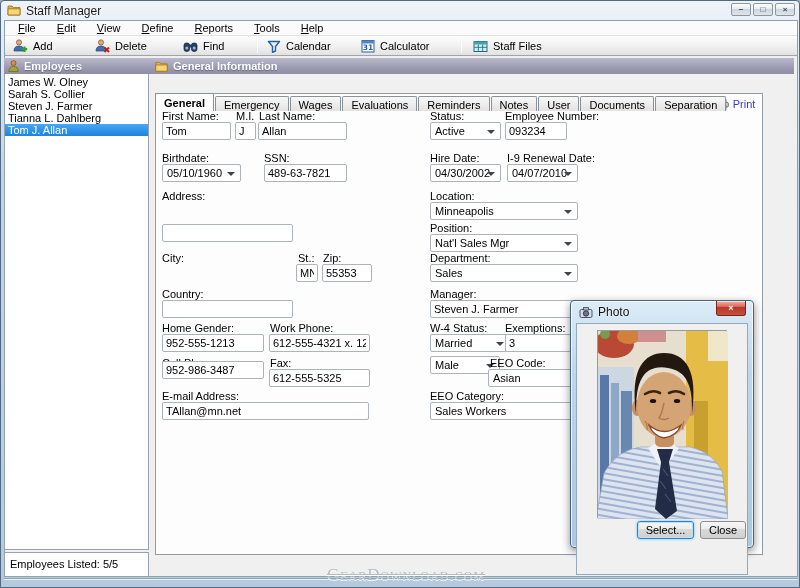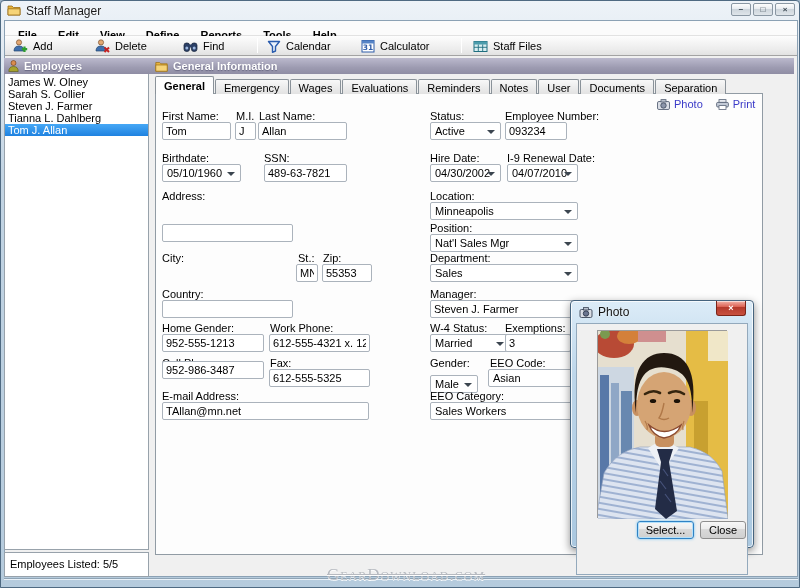--- a/index.html
+++ b/index.html
@@ -16,37 +16,37 @@
   .title-text{position:absolute;left:25px;top:3px;font-size:12px;color:#1a1a1a;text-shadow:0 0 3px #fff;}
   .winbtns{position:absolute;right:4px;top:2px;display:flex;gap:2px;}
   .wbtn{width:20px;height:13px;border:1px solid #8a97a3;border-radius:2px;
     background:linear-gradient(#fdfdfd,#e8ecf0 45%,#ccd4db 46%,#dfe5ea);
     color:#3c4852;font-size:8px;line-height:11px;text-align:center;font-weight:bold;cursor:default;}
   
   .client{position:absolute;left:3px;top:19px;width:794px;height:557px;background:#f0f0f0;border:1px solid #8ba1b4;}
   .bottom-groove{position:absolute;left:3px;top:577px;width:794px;height:2px;border-top:1px solid #8fa4b5;border-bottom:1px solid #e9f1f8;}
   
   .menubar{position:absolute;left:4px;top:20px;width:792px;height:15px;background:#fbfbfb;border-bottom:1px solid #e2e2e2;padding-left:4px;}
-  .menu-item{display:inline-block;padding:8px 9px;cursor:default;font-weight:bold;}
+  .menu-item{display:inline-block;padding:1px 9px;cursor:default;}
   .menu-item::first-letter{text-decoration:underline;}
   
   .toolbar{position:absolute;left:4px;top:35px;width:792px;height:20px;
     background:linear-gradient(#fdfdfd,#ececec 70%,#e2e2e2);border-bottom:1px solid #a3a3a3;}
   .tb-btn{position:absolute;top:1px;height:18px;display:flex;align-items:center;gap:5px;padding:0 4px;cursor:default;}
   .tb-sep{position:absolute;top:2px;width:1px;height:15px;background:#b4b4b4;border-right:1px solid #fff;}
   
   .phdr{position:absolute;height:16px;background:linear-gradient(#bbb9cd,#9d9bb1 60%,#8f8da4);
     color:#fff;font-weight:bold;display:flex;align-items:center;gap:5px;padding-left:4px;text-shadow:0 1px 1px rgba(60,60,90,.5);}
   
   .emp-list{position:absolute;left:3px;top:73px;width:145px;height:476px;background:#fff;border:1px solid #98a2ab;border-top:none;padding-top:2px;}
   .emp-item{height:12px;line-height:12px;padding-left:3px;white-space:nowrap;overflow:hidden;cursor:default;}
   .emp-item.sel{background:linear-gradient(#46a8f6,#1f82e0);color:#fff;}
   .status-box{position:absolute;left:3px;top:551px;width:145px;height:25px;background:#fff;border:1px solid #98a2ab;line-height:23px;padding-left:5px;}
   
-  .tabs{position:absolute;left:154px;top:74px;height:19px;display:flex;align-items:flex-end;z-index:3;justify-content:space-between;}
+  .tabs{position:absolute;left:154px;top:74px;height:36px;display:flex;align-items:flex-end;z-index:3;justify-content:space-between;}
   .tab{border:1px solid #8a9299;border-bottom:none;border-radius:2px 2px 0 0;
     background:linear-gradient(#f8f8f8,#e2e2e2);padding:2px 8px 1px;height:15px;margin-right:1px;cursor:default;white-space:nowrap;}
   .tab.active{background:#fdfdfd;font-weight:bold;height:18px;padding-top:3px;position:relative;z-index:4;}
   .tab-panel{position:absolute;left:154px;top:92px;width:608px;height:462px;background:#fdfdfd;border:1px solid #919ba4;z-index:2;}
   
   .lbl{position:absolute;white-space:nowrap;color:#000;}
   .txt{position:absolute;height:18px;border:1px solid #abb3bc;border-radius:2px;background:#fff;
     font-family:"Liberation Sans","DejaVu Sans",sans-serif;font-size:11px;padding:0 3px;color:#000;}
   .combo{position:absolute;height:18px;border:1px solid #abb3bc;border-radius:2px;background:#fff;
     padding:2px 16px 0 4px;cursor:default;white-space:nowrap;overflow:hidden;}
@@ -315,21 +315,21 @@
     </div>
     <span class="lbl" style="left:349px;top:228px">Exemptions:</span>
     <input class="txt" style="left: 349px; top: 240px; width: 66px;" value="3">
 
     <span class="lbl" style="left:6px;top:263px">Cell Phone:</span>
     <input class="txt" style="left: 6px; top: 267px; width: 102px;" value="952-986-3487">
     <span class="lbl" style="left:114px;top:263px">Fax:</span>
     <input class="txt" style="left: 113px; top: 275px; width: 101px;" value="612-555-5325">
 
     <span class="lbl" style="left:274px;top:263px">Gender:</span>
-    <div class="combo" style="left:274px;top:281px;width:48px">
+    <div class="combo" style="left:274px;top:262px;width:70px">
       <span>Male</span>
       <span class="carr"></span>
     </div>
     <span class="lbl" style="left:334px;top:263px">EEO Code:</span>
     <div class="combo" style="left:332px;top:275px;width:158px">
       <span>Asian</span>
       <span class="carr"></span>
     </div>
 
     <span class="lbl" style="left:6px;top:296px">E-mail Address:</span>

